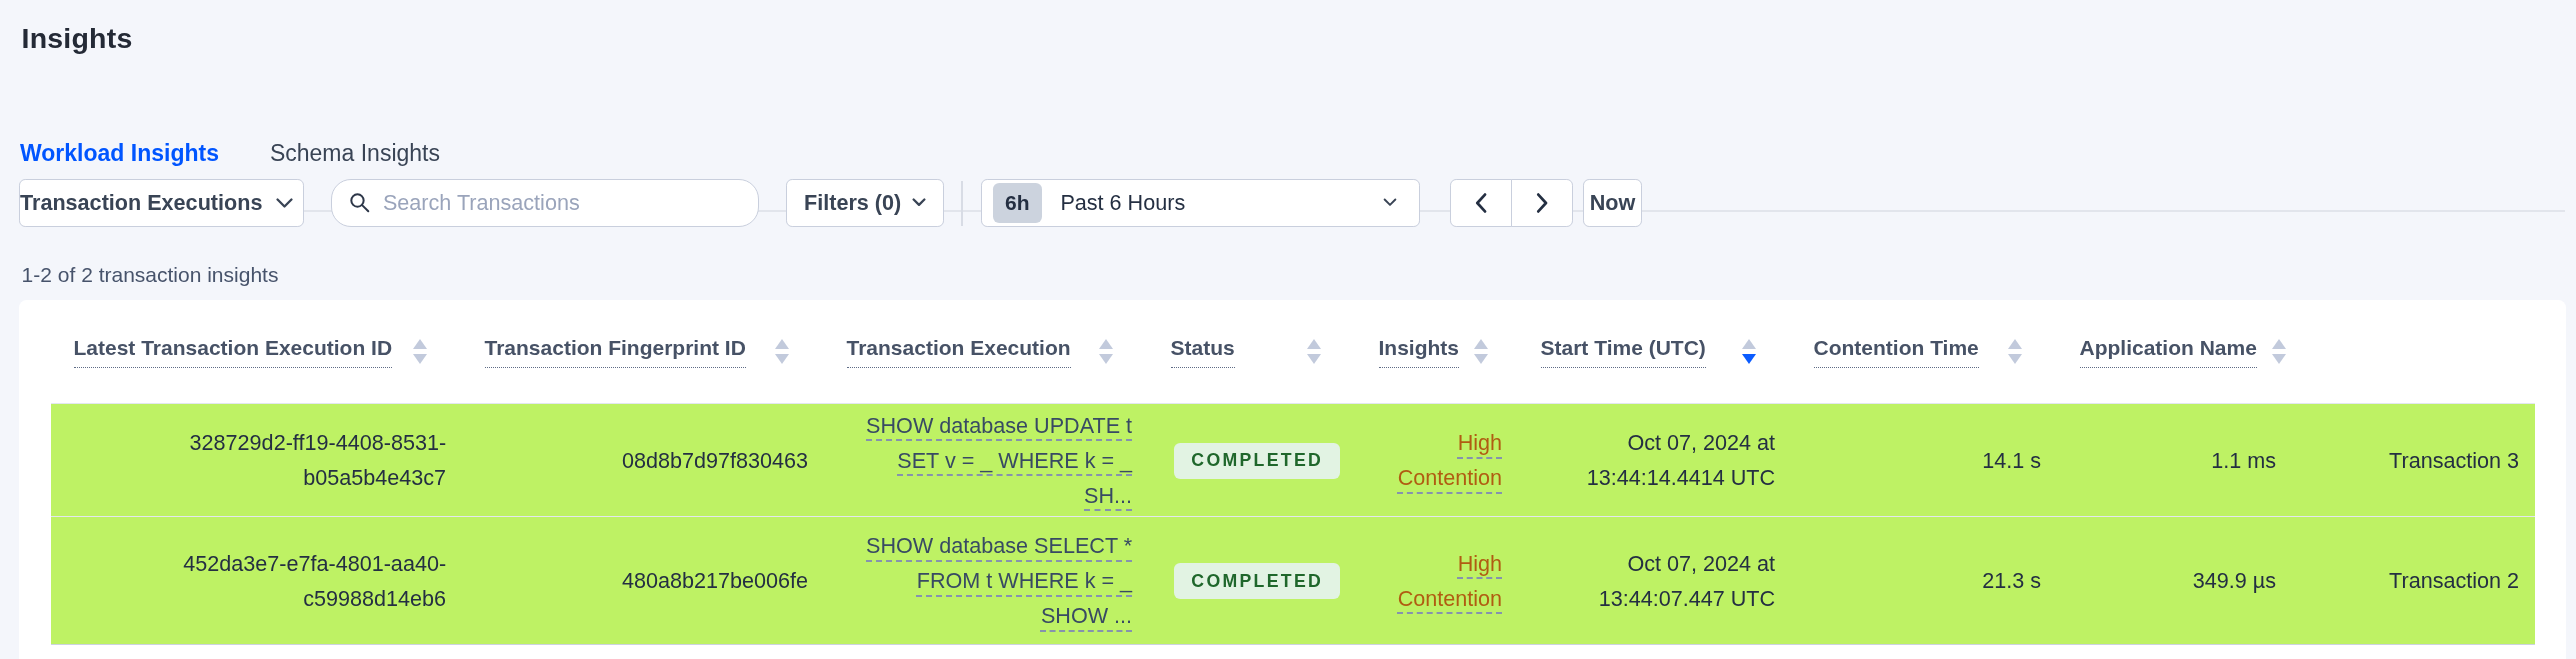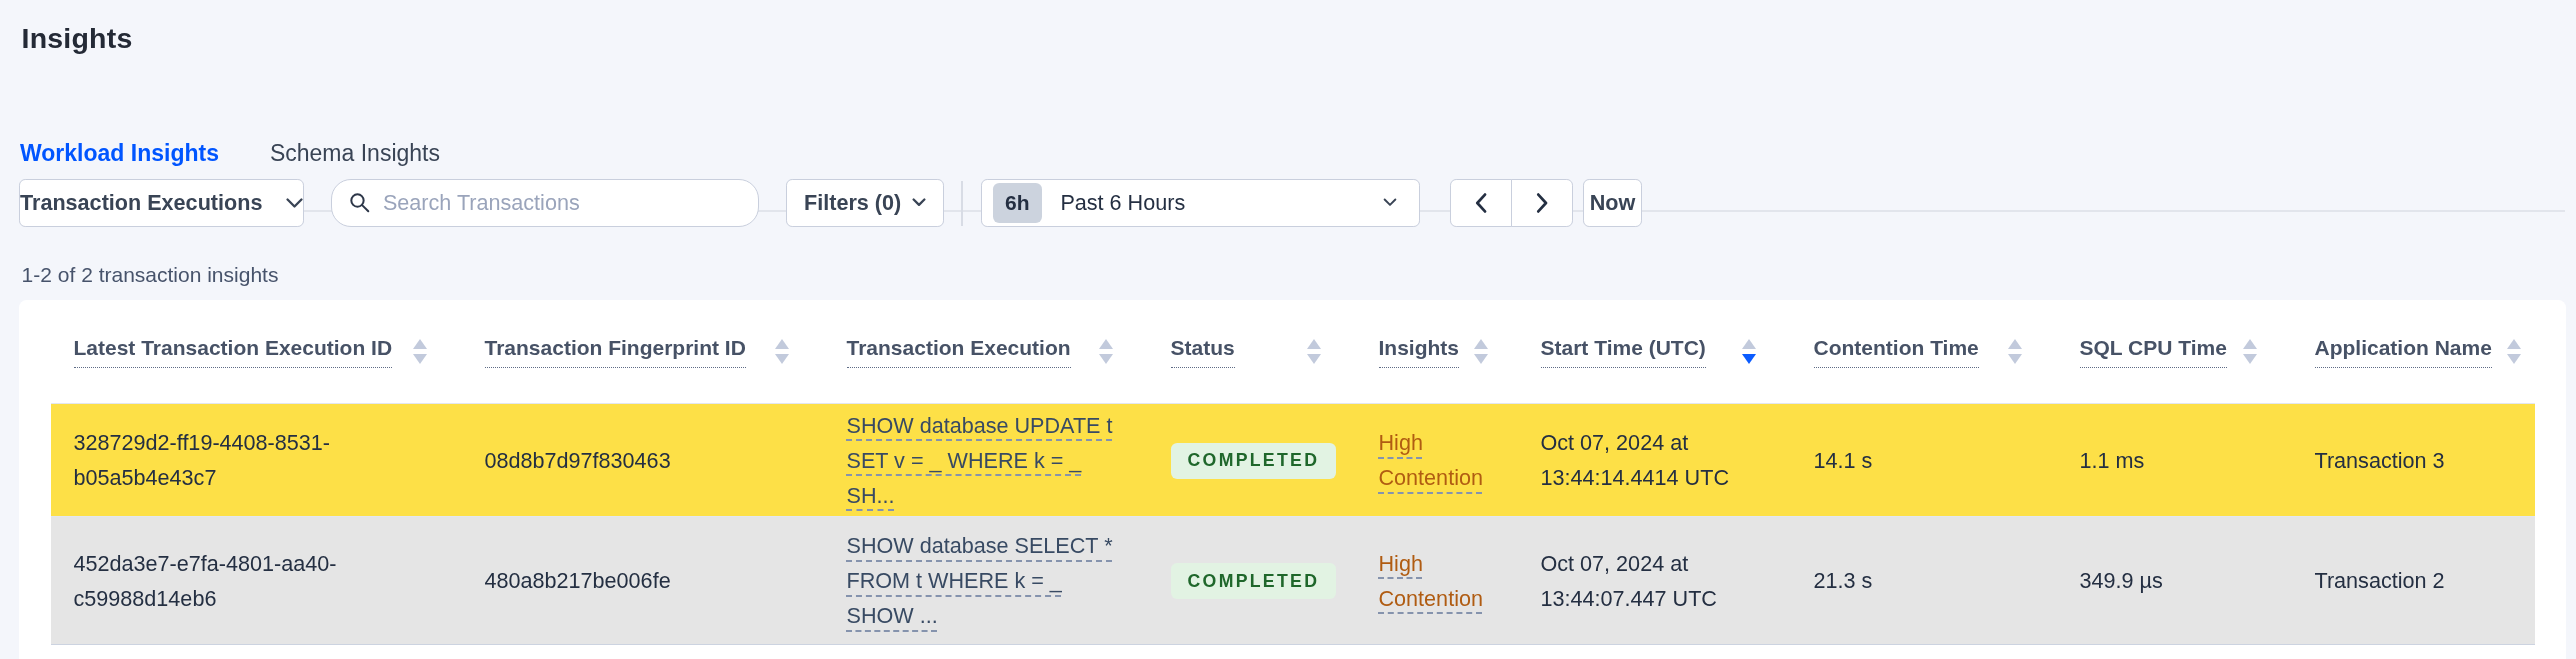--- a/index.html
+++ b/index.html
@@ -24,21 +24,21 @@
 
   
   .toolbar{ position:absolute; left:0; top:179px; width:2576px; height:48px; }
   .btn{
     position:absolute; top:0; height:48px; background:#ffffff;
     border:1.5px solid #c9cfdd; border-radius:6.2px;
     display:flex; align-items:center; font-size:21.6px; color:#394455;
     cursor:pointer;
   }
   .btn .lbl{ font-weight:600; }
-  .type-dropdown{ left:19px; width:285px; justify-content:space-between; gap:14px; }
+  .type-dropdown{ left:19px; width:285px; justify-content:flex-start; gap:14px; }
   .searchbox{ left:331px; width:428px; padding:0 17px; gap:12.3px; cursor:text;border-radius:20px; }
   .searchbox input{
     border:none; outline:none; flex:1; font-size:21.6px;
     font-family:inherit; color:#394455; background:transparent;
   }
   .searchbox input::placeholder{ color:#9aa4bb; }
   .filters-btn{ left:786px; width:158px; justify-content:center; gap:10.8px; }
   .toolbar-divider{ position:absolute; left:961px; top:1.5px; width:1.5px; height:45px; background:#d8dce5; }
   .time-picker{ left:981px; width:439px; padding:0 21.6px 0 10.8px; gap:18.5px; }
   .time-badge{
@@ -51,21 +51,21 @@
   .now-btn{ left:1583px; width:59px; justify-content:center; }
 
   .icon{ display:inline-flex; }
 
   
   .count{ position:absolute; left:21.6px; top:263px; font-size:21px; color:#47536b; }
 
   
   .card{
     position:absolute; left:18.5px; top:300px; width:2547px; height:359px;
-    background:#ffffff; border-radius:7.7px 7.7px 0 0;
+    background:#ffffff; border-radius:7.7px 7.7px 0 0;text-align:right;
   }
   .tbl{ margin-left:32px; width:2484px; }
   .thead,.trow{
     display:grid;
     grid-template-columns:411px 362px 324px 208px 162px 273px 266px 235px 243px;
     align-items:center;
   }
   .thead{ height:104px; border-bottom:1.5px solid #e3e7ef; }
   .hcell{
     padding:0 35px 0 23px; display:flex; align-items:center; cursor:pointer;
@@ -73,22 +73,22 @@
   .hlabel{
     font-size:21px; font-weight:700; color:#475266;
     border-bottom:1.5px dotted #5f6c86; padding-bottom:7px; white-space:nowrap;
   }
   .sort{ margin-left:auto; display:flex; flex-direction:column; gap:5.4px; padding-left:15.4px; }
   .sort .up{ width:0;height:0;border-left:7px solid transparent;border-right:7px solid transparent;border-bottom:10px solid #c2cadc; }
   .sort .dn{ width:0;height:0;border-left:7px solid transparent;border-right:7px solid transparent;border-top:10px solid #c2cadc; }
   .sort .dn.active{ border-top-color:#0b5cff; }
 
   .trow{ font-size:21.6px; color:#242f42; }
-  .row-1{ height:113px; border-bottom:1.5px solid #e3e7ef; background:#fde047; }
-  .row-2{ height:128px; border-bottom:1.5px solid #ccd3e0; background:#e5e5e5; }
+  .row-1{ height:113px; border-bottom:1.5px solid #e3e7ef; background:#bef264; }
+  .row-2{ height:128px; border-bottom:1.5px solid #ccd3e0; background:#bef264; }
   .cell{ padding:0 15.4px 0 23px; line-height:35px; overflow-wrap:break-word; }
 
   .sql-link{
     color:#384a63; cursor:pointer;
     text-decoration:underline; text-decoration-style:dashed;
     text-decoration-color:#8593ad; text-decoration-thickness:1.5px;
     text-underline-offset:7px;
   }
   .insight-link{
     color:#b05c12; cursor:pointer;
@@ -221,27 +221,20 @@
       </div>
       <div class="hcell">
         <span class="hlabel">Start Time (UTC)</span>
         <span class="sort">
             <span class="up"></span>
             <span class="dn active"></span>
           </span>
       </div>
       <div class="hcell">
         <span class="hlabel">Contention Time</span>
-        <span class="sort">
-            <span class="up"></span>
-            <span class="dn"></span>
-          </span>
-      </div>
-      <div class="hcell">
-        <span class="hlabel">SQL CPU Time</span>
         <span class="sort">
             <span class="up"></span>
             <span class="dn"></span>
           </span>
       </div>
       <div class="hcell">
         <span class="hlabel">Application Name</span>
         <span class="sort">
             <span class="up"></span>
             <span class="dn"></span>

